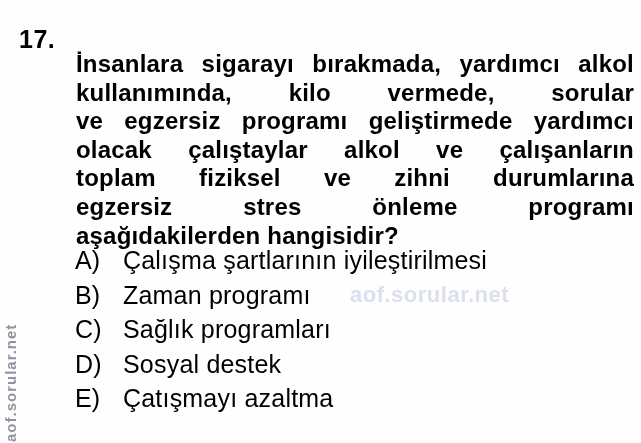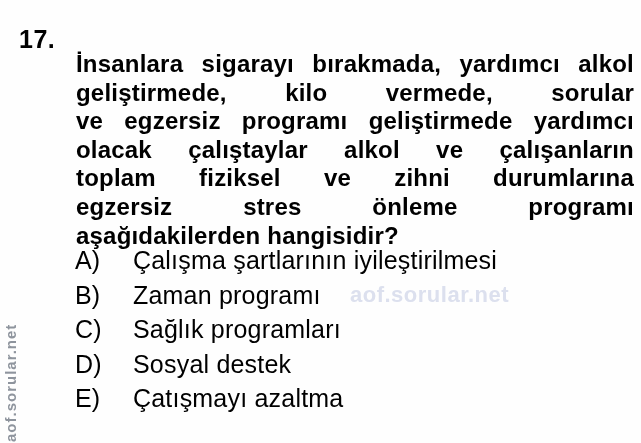--- a/index.html
+++ b/index.html
@@ -56,21 +56,20 @@
     font-size: 25px;
     font-weight: normal;
     letter-spacing: 0.2px;
   }
   .option-letter {
     width: 48px;
     flex: 0 0 48px;
   }
   .option-text {
     white-space: nowrap;
-    margin-left: 10px;
   }
   .watermark-center {
     position: absolute;
     left: 350px;
     top: 282px;
     font-size: 22px;
     font-weight: bold;
     letter-spacing: 0.5px;
     color: #dce0ee;
     white-space: nowrap;
@@ -97,21 +96,21 @@
 
 <div class="question-text">
   <div class="q-line">
       <span>İnsanlara</span>
       <span>sigarayı</span>
       <span>bırakmada,</span>
       <span>yardımcı</span>
       <span>alkol</span>
     </div>
   <div class="q-line">
-      <span>geliştirmede,</span>
+      <span>kullanımında,</span>
       <span>kilo</span>
       <span>vermede,</span>
       <span>sorular</span>
     </div>
   <div class="q-line">
       <span>ve</span>
       <span>egzersiz</span>
       <span>programı</span>
       <span>geliştirmede</span>
       <span>yardımcı</span>

